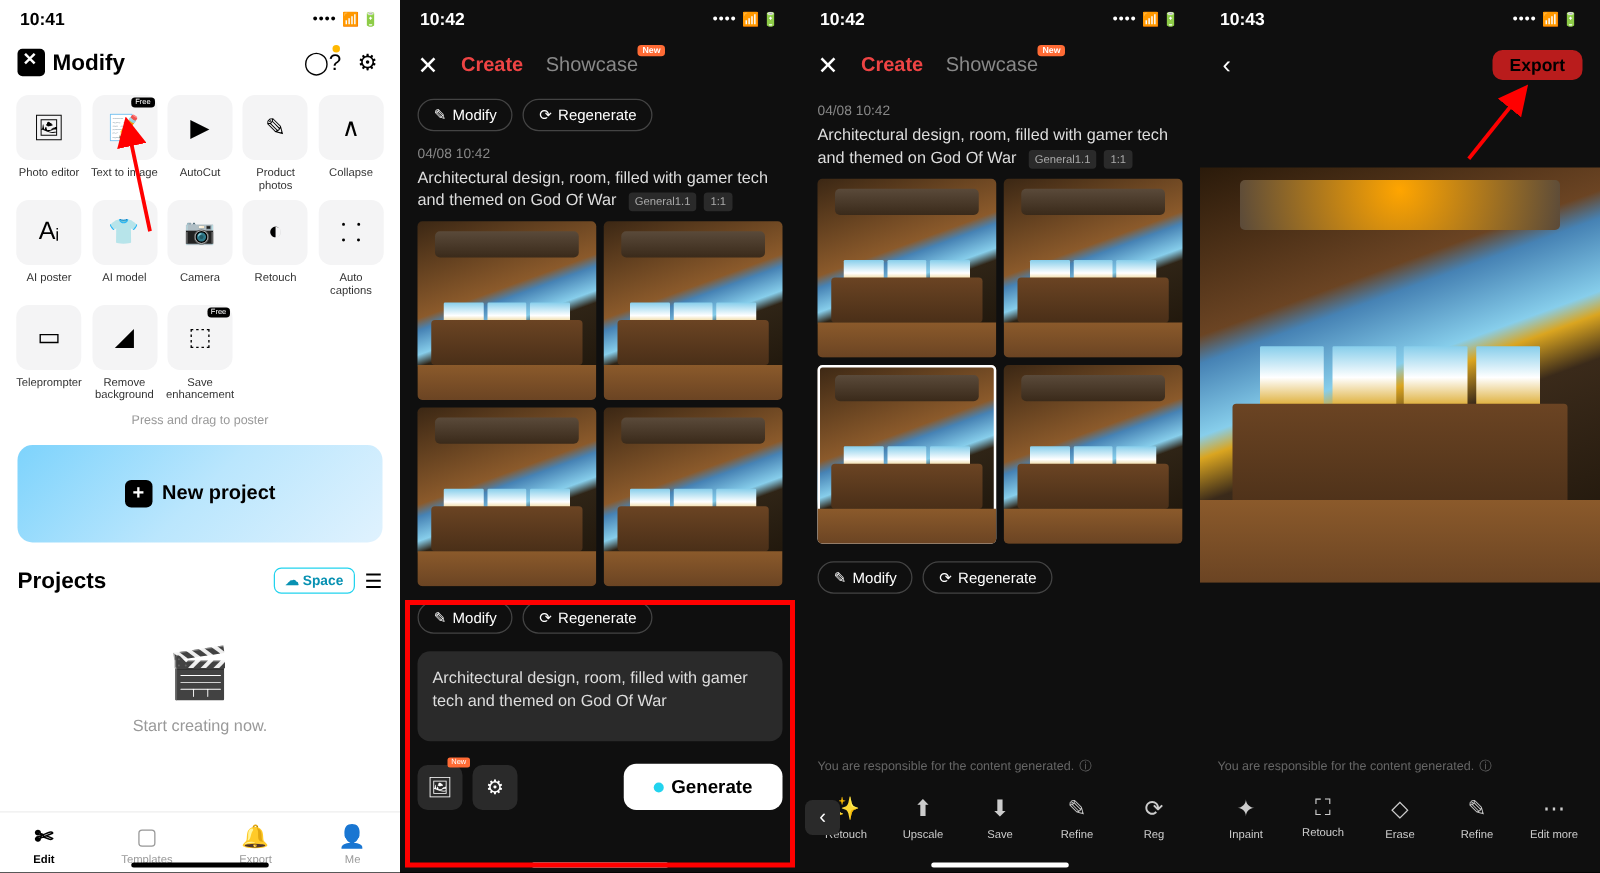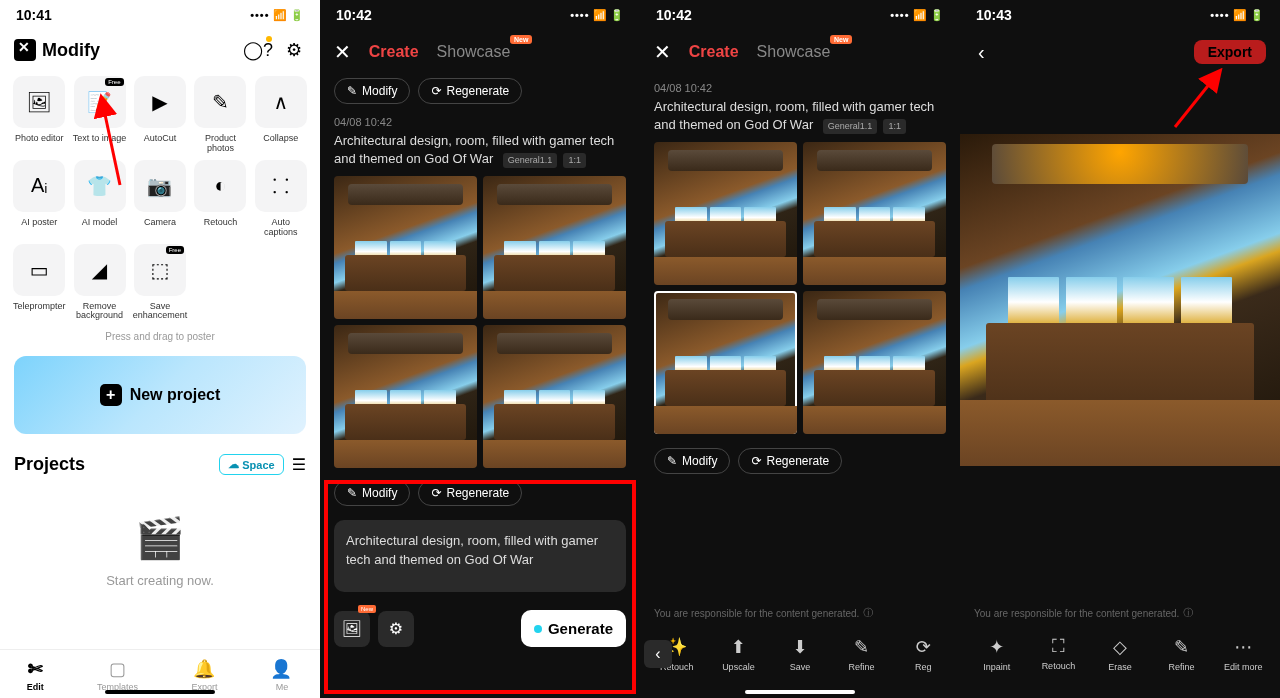--- a/index.html
+++ b/index.html
@@ -61,21 +61,21 @@
 .room-desk { position: absolute; bottom: 20%; left: 8%; right: 8%; height: 25%; background: linear-gradient(#6b4423, #4a2f18); border-radius: 3px; }
 .room-screens { position: absolute; bottom: 40%; left: 15%; right: 15%; height: 15%; display: flex; gap: 3%; }
 .scr { flex: 1; background: linear-gradient(#87ceeb, #fff, #daa520); border-radius: 1px; }
 .room-floor { position: absolute; bottom: 0; left: 0; right: 0; height: 20%; background: linear-gradient(#8b5a2b, #6b4423); }
 .red-frame { position: absolute; border: 4px solid #ff0000; pointer-events: none; }
 .prompt-input { margin: 10px 14px; background: #2a2a2a; border-radius: 10px; padding: 12px; min-height: 72px; font-size: 13px; color: #ddd; line-height: 1.4; }
 .gen-row { display: flex; align-items: center; justify-content: space-between; padding: 8px 14px; gap: 8px; }
 .gen-left { display: flex; gap: 8px; }
 .gen-icon-btn { width: 36px; height: 36px; background: #2a2a2a; border-radius: 8px; display: flex; align-items: center; justify-content: center; font-size: 16px; position: relative; }
 .new-tiny { position: absolute; top: -6px; right: -6px; background: #ff6b35; font-size: 6px; padding: 1px 3px; border-radius: 2px; }
-.generate-btn { background: #fff; color: #000; padding: 10px 13px; border-radius: 10px; font-size: 15px; font-weight: 600; display: flex; align-items: center; gap: 6px; }
+.generate-btn { background: #fff; color: #000; padding: 10px 24px; border-radius: 10px; font-size: 15px; font-weight: 600; display: flex; align-items: center; gap: 6px; }
 .gen-dot { width: 8px; height: 8px; border-radius: 50%; background: #22d3ee; }
 .disclaimer { font-size: 10px; color: #666; padding: 8px 14px; display: flex; align-items: center; gap: 4px; }
 .tool-row { display: flex; justify-content: space-around; padding: 8px 6px; position: relative; }
 .trow-item { display: flex; flex-direction: column; align-items: center; gap: 4px; font-size: 9px; color: #ccc; min-width: 46px; }
 .trow-icon { font-size: 18px; }
 .chev-left { position: absolute; left: 4px; top: 12px; width: 28px; height: 28px; background: #2a2a2a; border-radius: 6px; display: flex; align-items: center; justify-content: center; }
 .back-btn { font-size: 20px; padding: 0 4px; }
 .export-btn { background: #b91c1c; color: #000; padding: 4px 14px; border-radius: 8px; font-size: 14px; font-weight: 600; }
 .s4 .header-row { padding: 10px 14px; }
 .preview-img { margin: 60px 0 0; height: 332px; background: linear-gradient(160deg, #2a1a0a, #6b4423 30%, #4682b4 35%, #87ceeb 48%, #daa520 52%, #3a2a1a 60%, #1a1208); position: relative; }

